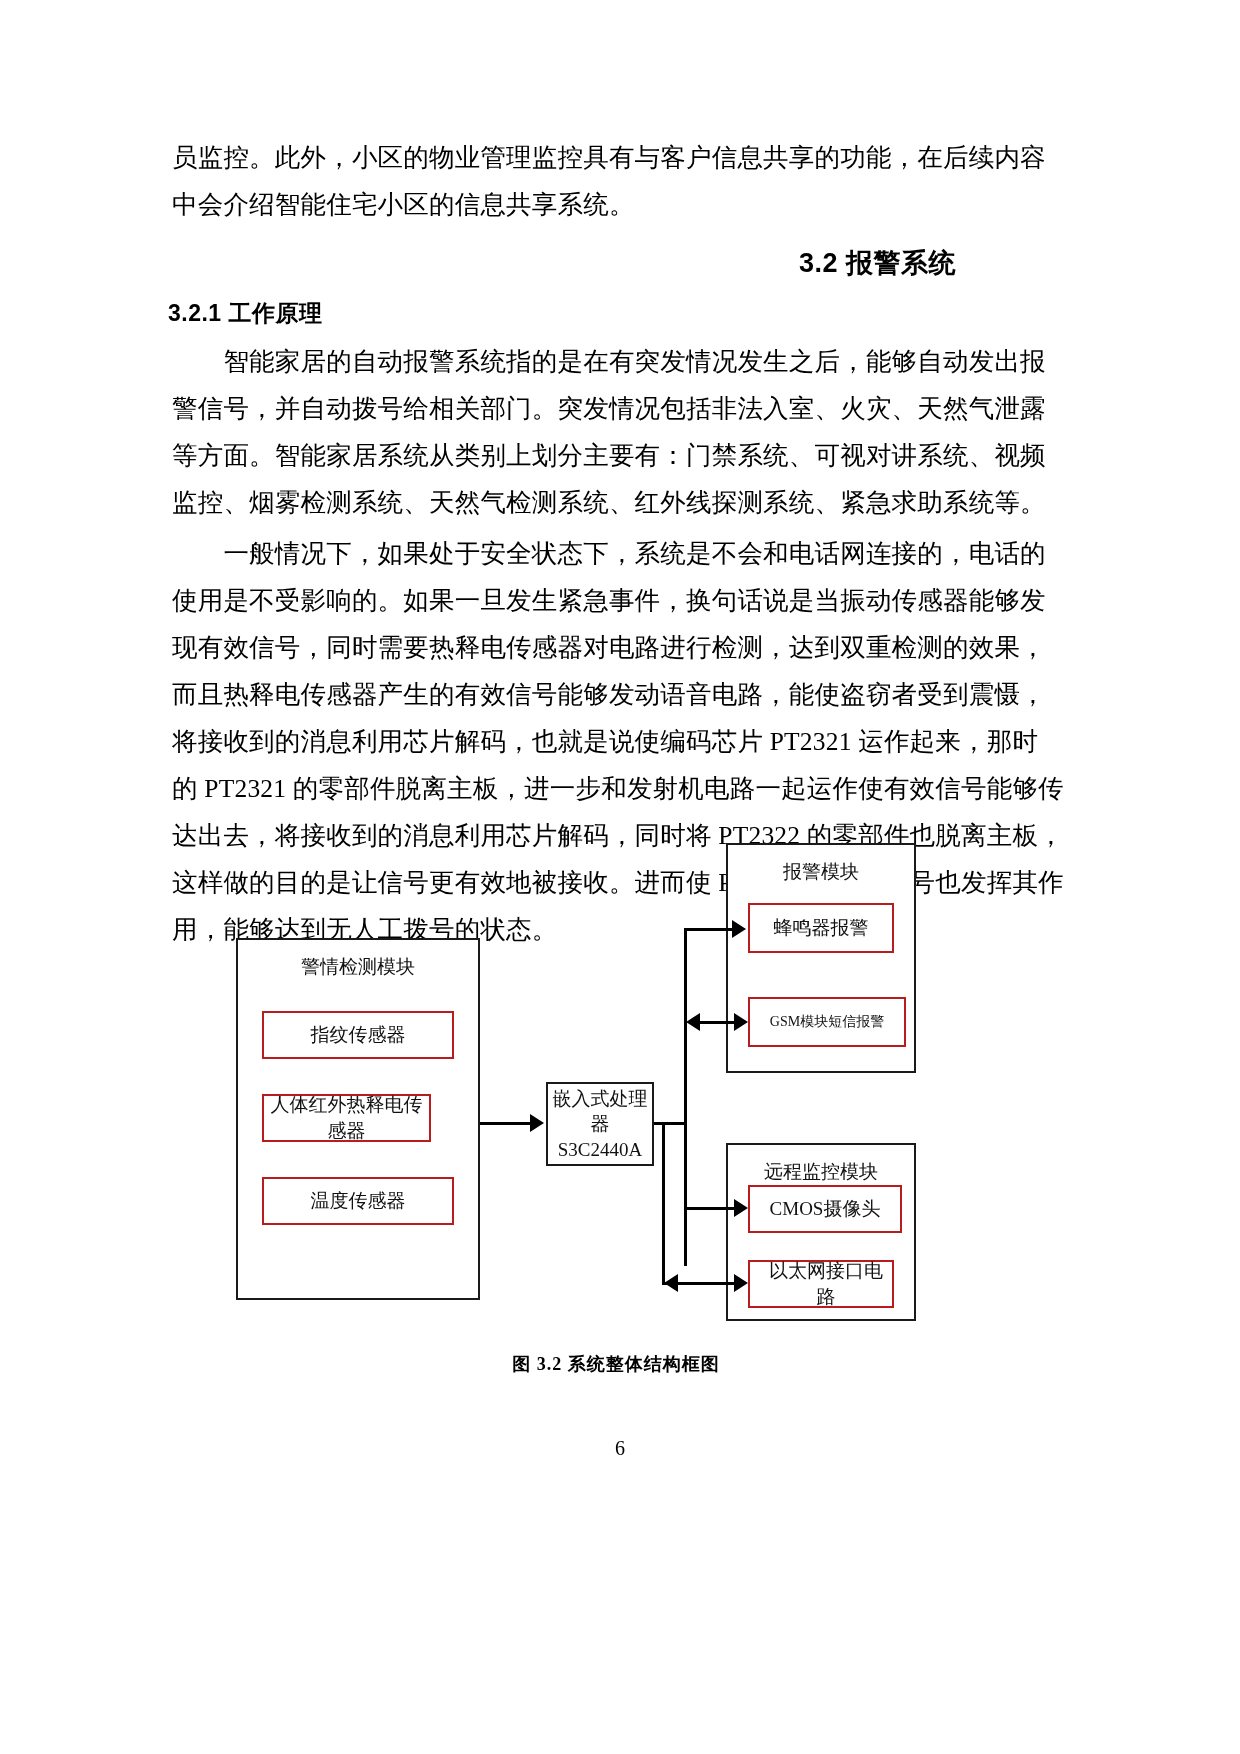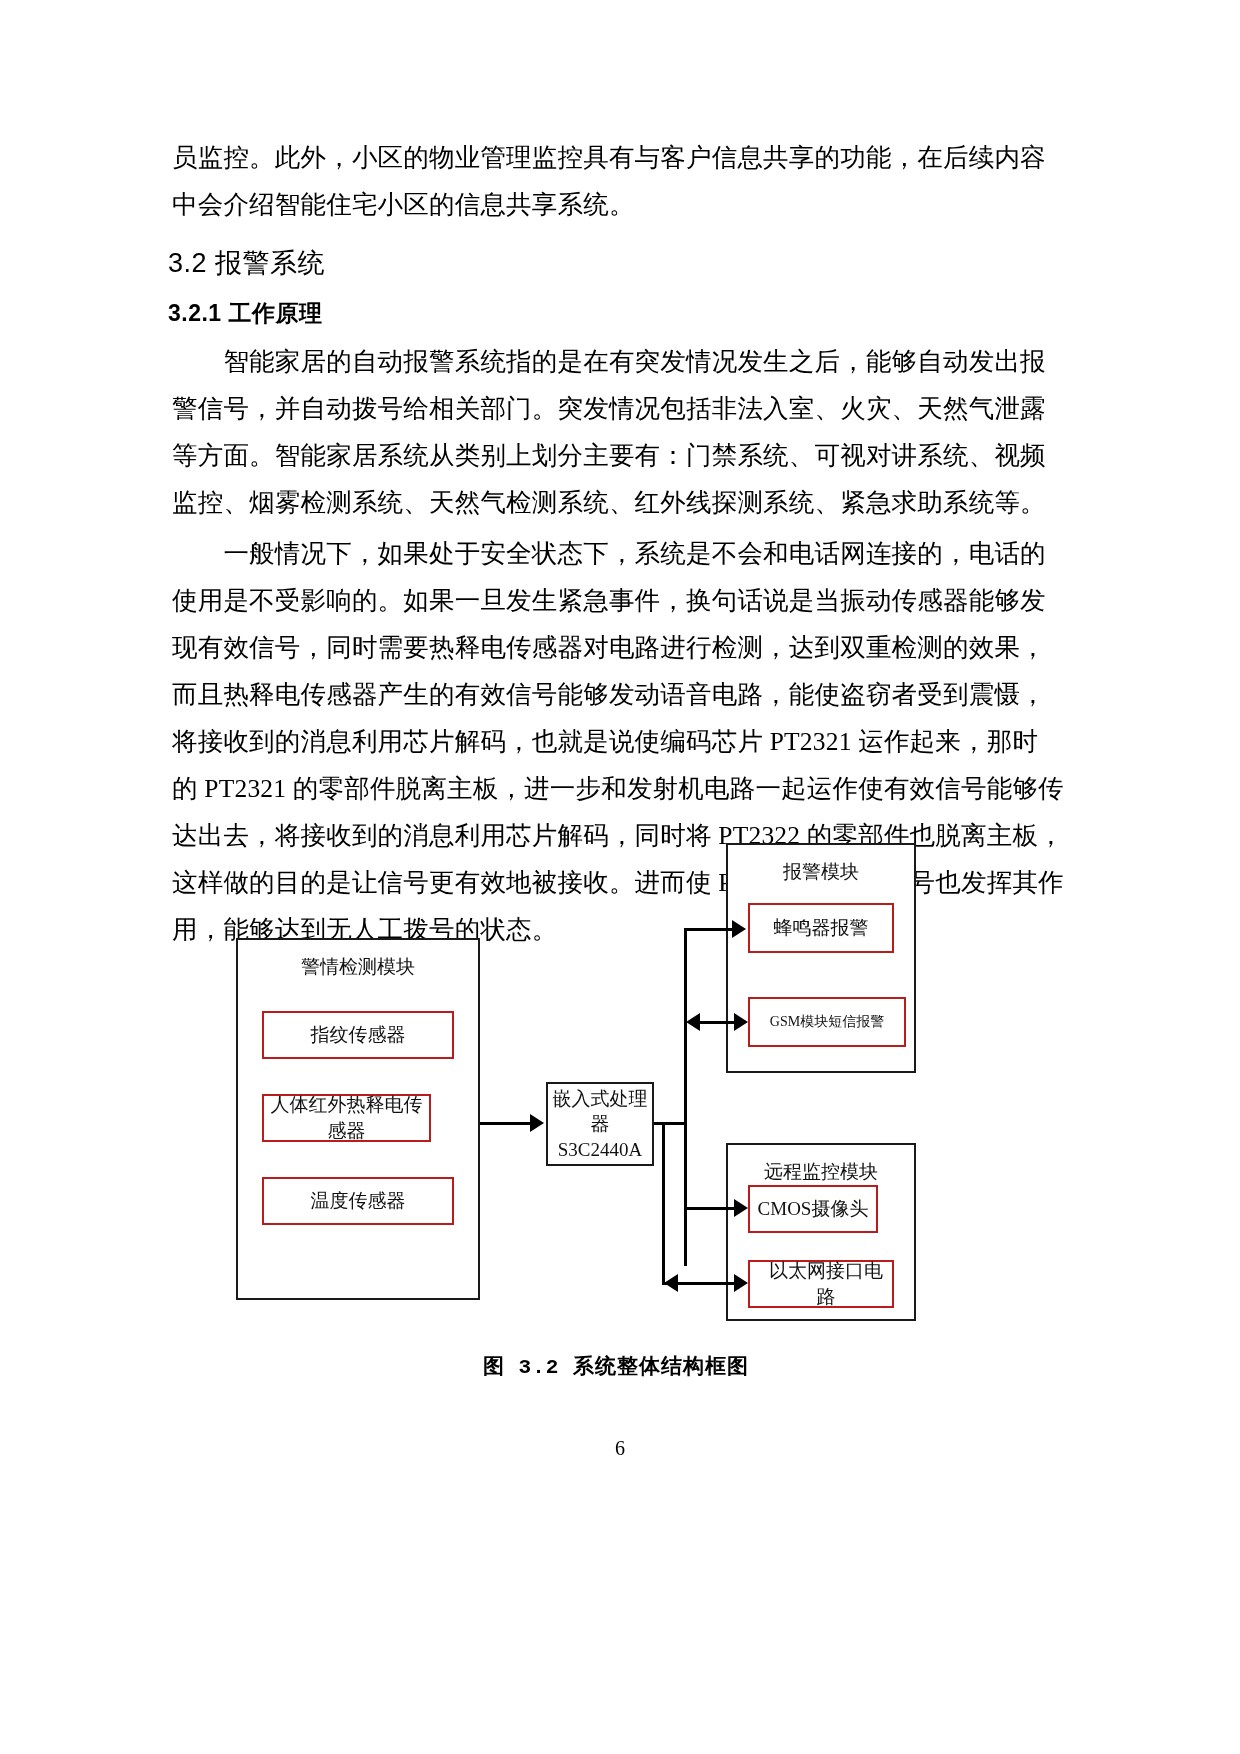--- a/index.html
+++ b/index.html
@@ -30,26 +30,27 @@
     text-align-last: justify;
     white-space: nowrap;
     font-family: "Liberation Serif", "DejaVu Serif", serif;
   }
   .body-line.last {
     text-align: left;
     text-align-last: left;
   }
   .h2 {
     font-size: 27px;
-    font-weight: normal;
+    font-weight: bold;
     line-height: 46px;
     margin-top: 12px;
     margin-bottom: 2px;
     letter-spacing: 0.5px;
     font-family: "Liberation Sans", "DejaVu Sans", sans-serif;
+    text-align: right;
   }
   .h3 {
     font-size: 23px;
     font-weight: bold;
     line-height: 42px;
     margin-top: 6px;
     margin-bottom: 4px;
     letter-spacing: 0.5px;
     font-family: "Liberation Sans", "DejaVu Sans", sans-serif;
   }
@@ -115,23 +116,23 @@
     border-top: 9px solid transparent;
     border-bottom: 9px solid transparent;
     border-right: 14px solid #000000;
   }
   .fig-caption {
     position: absolute;
     top: 1352px;
     left: 0;
     width: 1232px;
     text-align: center;
-    font-size: 21px;
+    font-size: 18px;
     font-weight: bold;
-    font-family: Liberation Mono, monospace;
+    font-family: Liberation Serif, serif;
     letter-spacing: 1px;
   }
   .page-number {
     position: absolute;
     top: 1437px;
     left: 0;
     width: 1240px;
     text-align: center;
     font-size: 20px;
     font-family: "Liberation Serif", "DejaVu Serif", serif;
@@ -202,21 +203,21 @@
     <div class="fig-box fig-inner" style="left:748px; top:58px; width:146px; height:50px;">
       <span>蜂鸣器报警</span>
     </div>
     <div class="fig-box fig-inner" style="left:748px; top:152px; width:158px; height:50px; font-size:14px;">
       <span>GSM模块短信报警</span>
     </div>
 
     <div class="fig-box fig-outer" style="left:726px; top:298px; width:190px; height:178px; display:block;">
       <div class="fig-outer-label">远程监控模块</div>
     </div>
-    <div class="fig-box fig-inner" style="left:748px; top:340px; width:130px; height:48px;">
+    <div class="fig-box fig-inner" style="left:748px; top:340px; width:154px; height:48px;">
       <span>CMOS摄像头</span>
     </div>
     <div class="fig-box fig-inner" style="left:748px; top:415px; width:146px; height:48px;padding-left:10px;">
       <span>以太网接口电路</span>
     </div>
 
     <div class="line-h" style="left:480px; top:277px; width:52px;"></div>
     <div class="arrow-r" style="left:530px; top:269px;"></div>
 
     <div class="line-h" style="left:654px; top:277px; width:32px;"></div>

